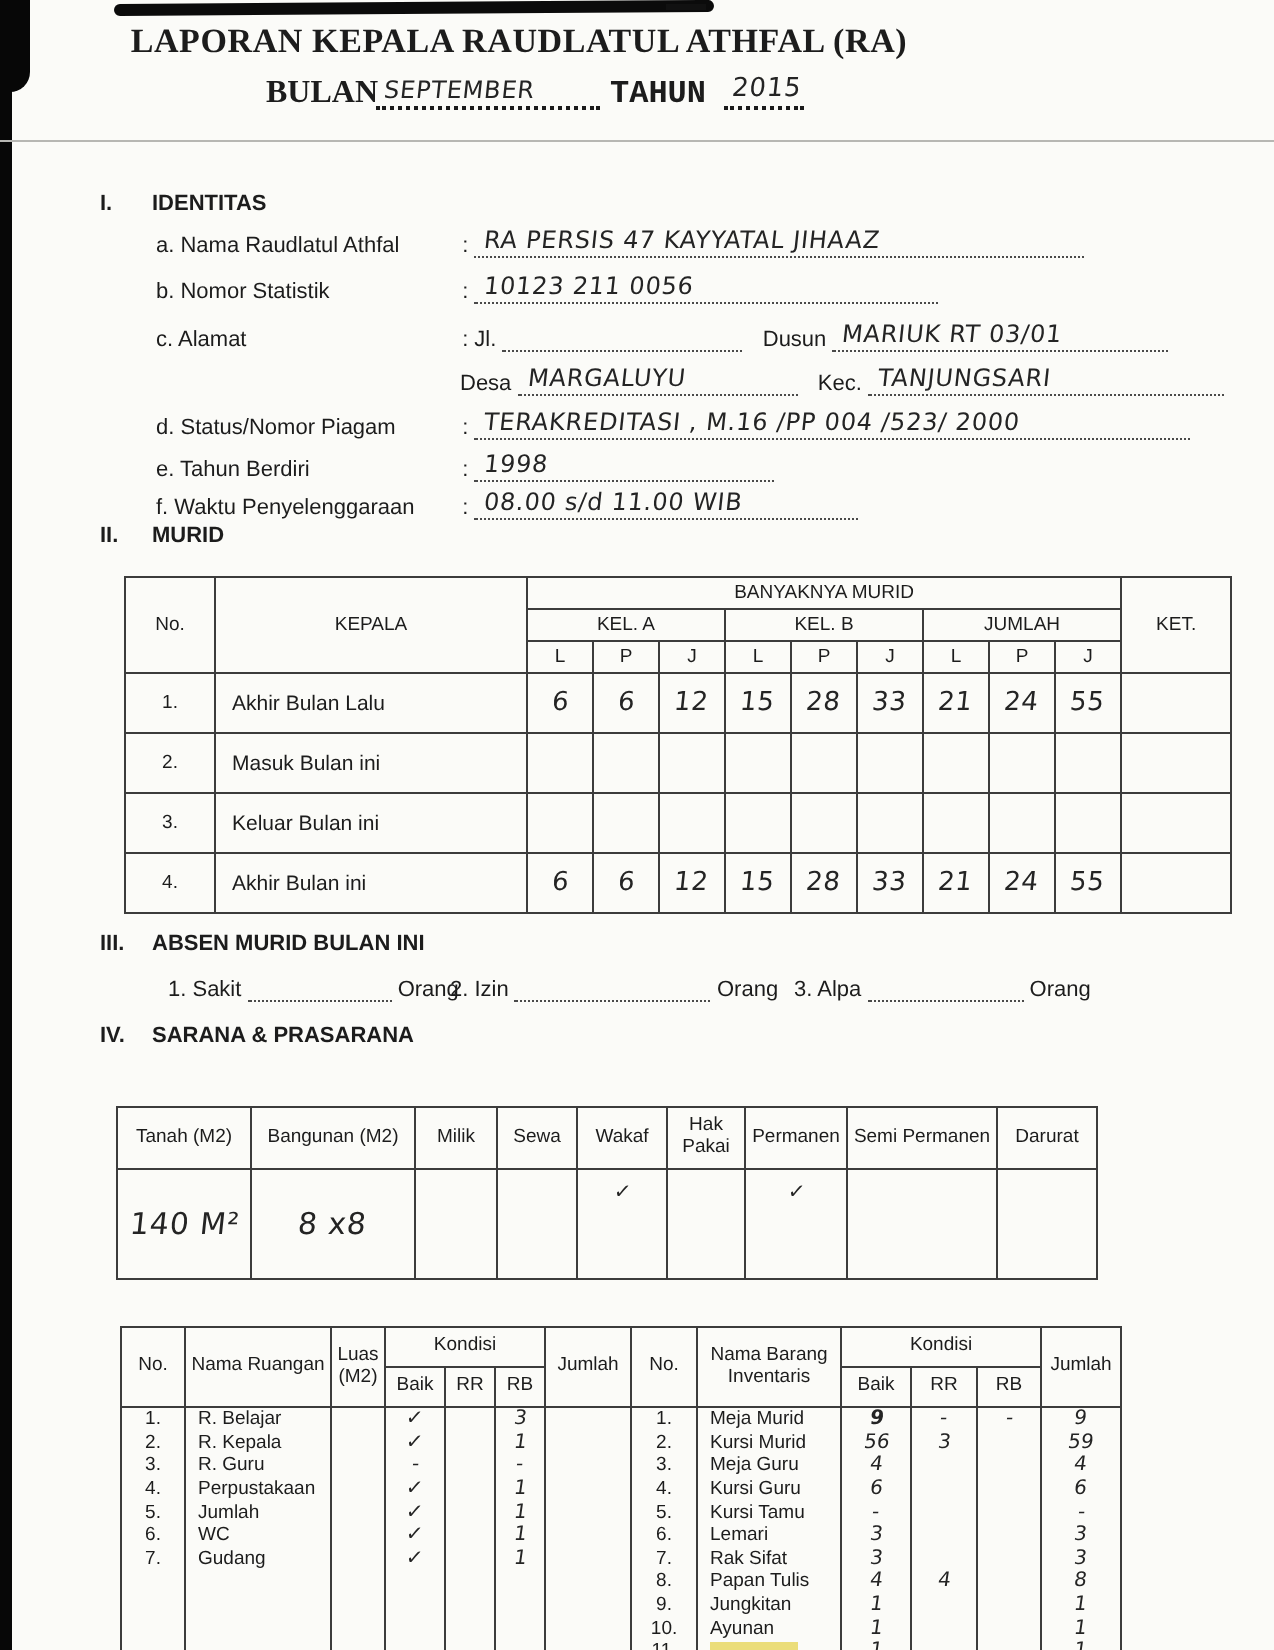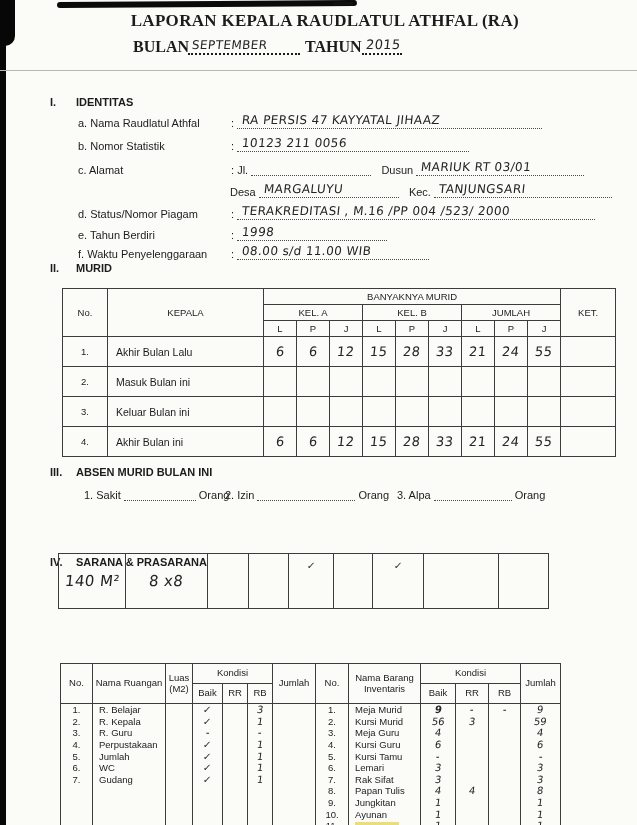--- a/index.html
+++ b/index.html
@@ -5,24 +5,24 @@
   html,body{margin:0;padding:0;background:#e9e9e7;}
   .page{position:relative;width:637px;height:825px;background:#fbfbf8;overflow:hidden;
         font-family:"Liberation Sans",sans-serif;color:#1c1c1c;}
   
   .scan-left{position:absolute;left:0;top:0;width:6px;height:825px;background:#070707;}
   .scan-corner{position:absolute;left:0;top:0;width:15px;height:46px;background:#070707;border-bottom-right-radius:10px;}
   .scan-streak{position:absolute;left:57px;top:1px;width:300px;height:6px;background:#0b0b0b;border-radius:3px;transform:rotate(-0.4deg);}
   .scan-dash{position:absolute;left:333px;top:2px;width:20px;height:3px;background:#111;}
   .head-rule{position:absolute;left:0;top:70px;width:637px;height:1px;background:#b7b7b3;}
   
-  .title{position:absolute;left:0;top:11px;width:519px;text-align:right;
+  .title{position:absolute;left:0;top:11px;width:519px;text-align:center;
          font-family:"Liberation Serif",serif;font-weight:bold;font-size:17px;letter-spacing:.3px;}
   .sub{position:absolute;top:38px;font-family:"Liberation Serif",serif;font-weight:bold;font-size:16px;}
-  .lbl-bulan{left:133px;} .lbl-tahun{left:305px;}
+  .lbl-bulan{left:133px;} .lbl-tahun{left:305px;font-family:Liberation Mono, monospace;}
   .dl1{position:absolute;left:188px;top:39px;width:112px;}
   .dl2{position:absolute;left:362px;top:39px;width:40px;}
   .bold-dots{display:inline-block;width:100%;height:14px;border-bottom:2px dotted #1b1b1b;position:relative;}
   
   .hw{font-family:"DejaVu Sans",sans-serif;color:#242424;display:inline-block;
       transform:skewX(-6deg);letter-spacing:.4px;white-space:nowrap;}
   .hw12{font-size:12px;} .hw13{font-size:13px;}
   .overline{position:absolute;left:4px;bottom:1px;}
   
   .sec{position:absolute;left:50px;font-weight:bold;font-size:11px;}
@@ -255,36 +255,47 @@
       <span class="dotline" style="width:98px"></span>
       <span>Orang</span>
     </span>
     <span class="ab" style="left:347px">
       <span>3. Alpa</span>
       <span class="dotline" style="width:78px"></span>
       <span>Orang</span>
     </span>
   </div>
 
-  <div class="sec" style="top:556px">
+  <div class="sec" style="top:512px">
     <span class="n">IV.</span><span>SARANA &amp; PRASARANA</span>
   </div>
   <table class="t-sarana">
     <colgroup>
       <col style="width:67px">
         <col style="width:82px">
         <col style="width:41px">
         <col style="width:40px">
       <col style="width:45px">
         <col style="width:39px">
         <col style="width:51px">
         <col style="width:75px">
         <col style="width:50px">
     </colgroup>
     <tbody>
+    <tr class="h2">
+      <td>Tanah (M2)</td>
+      <td>Bangunan (M2)</td>
+      <td>Milik</td>
+      <td>Sewa</td>
+      <td>Wakaf</td>
+      <td>Hak Pakai</td>
+      <td>Permanen</td>
+      <td>Semi Permanen</td>
+      <td>Darurat</td>
+    </tr>
     <tr class="d">
       <td><span class="hw" style="font-size:15px">140 M²</span></td>
       <td><span class="hw" style="font-size:15px">8 x8</span></td>
       <td><span class="hwc"></span></td>
       <td><span class="hwc"></span></td>
       <td style="vertical-align:top;padding-top:6px"><span class="hwc">✓</span></td>
       <td><span class="hwc"></span></td>
       <td style="vertical-align:top;padding-top:6px"><span class="hwc">✓</span></td>
       <td><span class="hwc"></span></td>
       <td><span class="hwc"></span></td>

